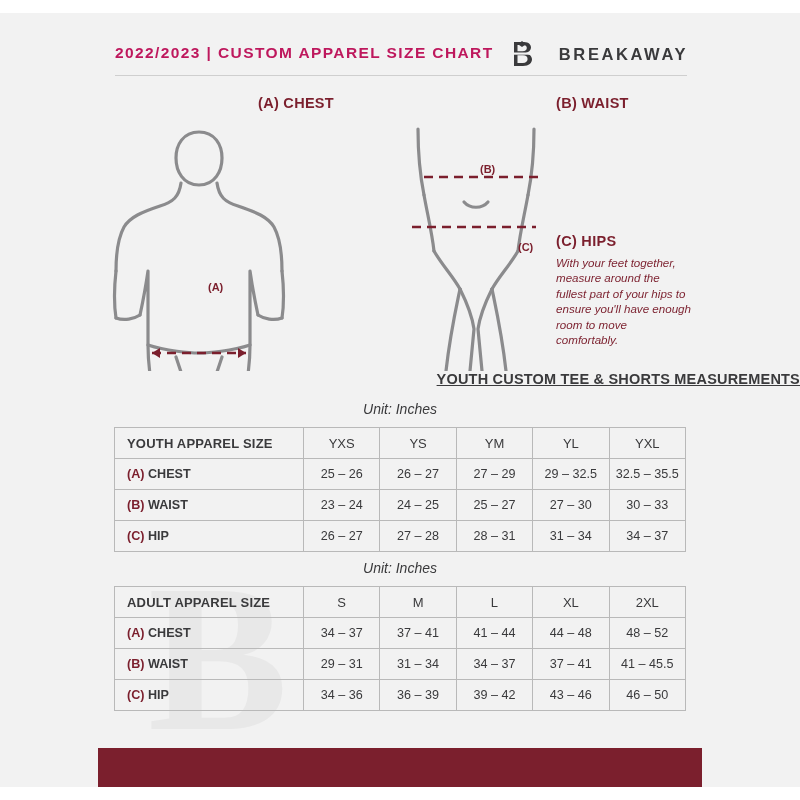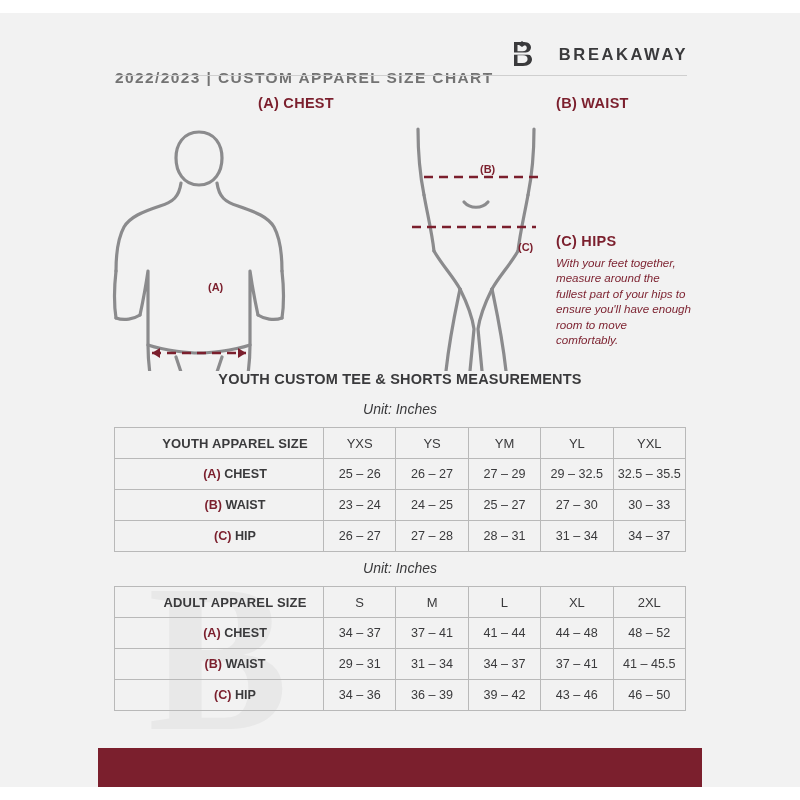--- a/index.html
+++ b/index.html
@@ -49,23 +49,22 @@
     width: 800px;
     height: 62px;
   }
   .header-title {
     position: absolute;
     left: 115px;
     top: 31px;
     font-size: 15.5px;
     font-weight: bold;
     letter-spacing: 1.4px;
-    color: #737373;
+    color: #be185d;
     white-space: nowrap;
-    margin-top: 25px;
   }
   .brand {
     position: absolute;
     right: 112px;
     top: 28px;
     display: flex;
     align-items: center;
     gap: 26px;
   }
   .brand-mark {
@@ -121,25 +120,26 @@
   .tbl-label {
     position: absolute;
     font-size: 11px;
     font-weight: bold;
     color: #7b1f2d;
   }
 
   
   .table-block { position: absolute; left: 0; width: 800px; }
   .tbl-heading {
-    text-align: center;
+    text-align: right;
     font-size: 14.5px;
     font-weight: bold;
     color: #3a3a3c;
     letter-spacing: .2px;
+    text-decoration: underline;
   }
   .tbl-unit {
     text-align: center;
     font-size: 14px;
     font-style: italic;
     color: #3a3a3c;
     margin-top: 14px;
   }
   table.sizes {
     border-collapse: collapse;
@@ -149,22 +149,22 @@
   }
   table.sizes th, table.sizes td {
     border: 1px solid #b9b9b9;
     height: 30px;
     font-size: 12.6px;
     color: #3a3a3c;
     text-align: center;
     padding: 0;
   }
   table.sizes th.row-head, table.sizes td.row-head {
-    text-align: center;
-    padding-left: 32px;
+    text-align: left;
+    padding-left: 12px;
     width: 176px;
     font-weight: bold;
   }
   table.sizes th {
     font-weight: normal;
     font-size: 13px;
   }
   table.sizes th.row-head {
     font-weight: bold;
     letter-spacing: .2px;

